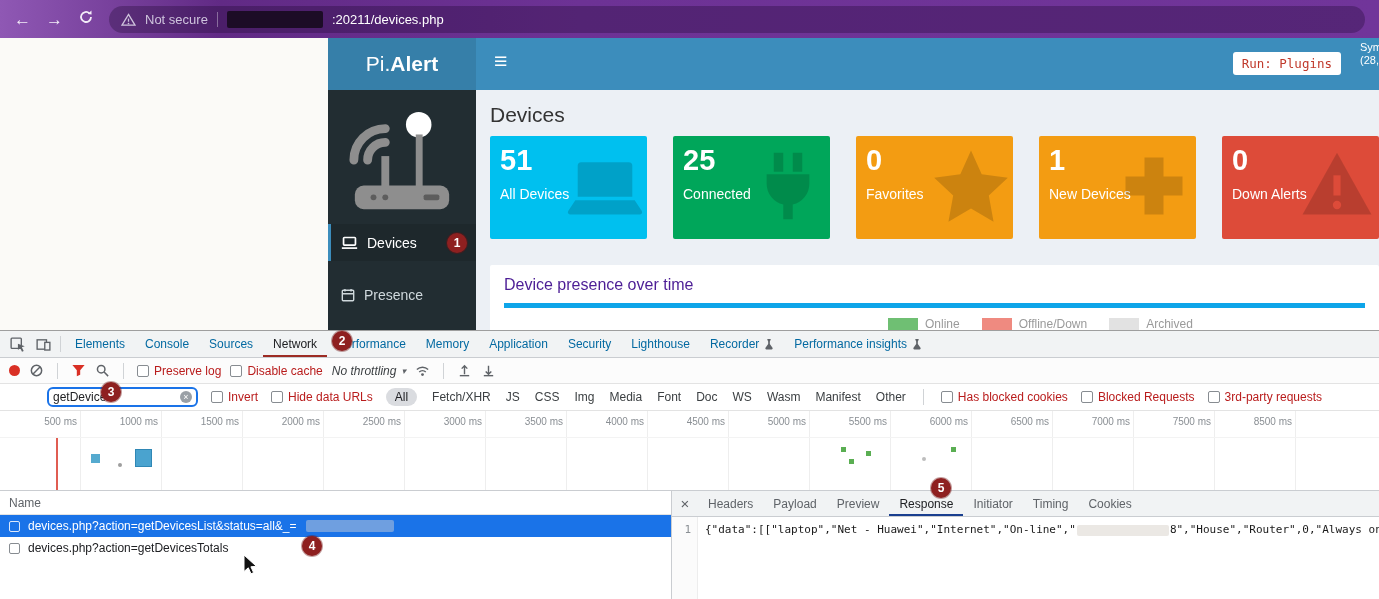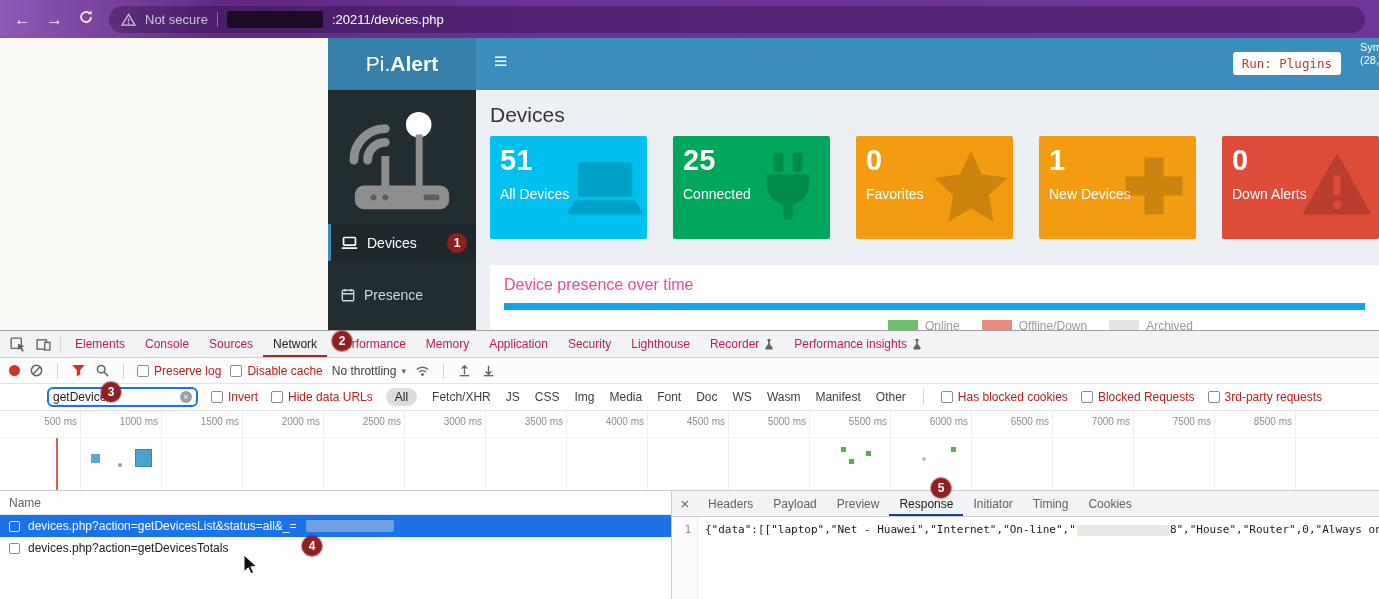--- a/index.html
+++ b/index.html
@@ -42,43 +42,43 @@
 .card{width:157px;height:103px;border-radius:2px;color:#fff;position:relative;padding:9px 10px;overflow:hidden;}
 .card-cyan{background:#00c0ef;}
 .card-green{background:#00a65a;}
 .card-orange{background:#f39c12;}
 .card-red{background:#dd4b39;}
 .card-num{font-size:29px;font-weight:700;line-height:1.1;}
 .card-lbl{font-size:14px;margin-top:9px;}
 .card-icon{position:absolute;right:4px;top:12px;width:76px;height:76px;fill:rgba(0,0,0,0.16);}
 .card-red .cut{fill:#dd4b39;}
 .panel{margin-top:26px;background:#fff;height:80px;padding:11px 14px;border-radius:2px;}
-.panel-title{font-size:16px;color:#ec4899;padding-bottom:9px;border-bottom:7px solid #0ea5e9;}
+.panel-title{font-size:16px;color:#4c1d95;padding-bottom:9px;border-bottom:5px solid #0ea5e9;}
 .legend{display:flex;gap:22px;margin-top:9px;margin-left:384px;align-items:center;}
 .legend-item{display:flex;align-items:center;gap:7px;}
 .sw{width:30px;height:13px;display:inline-block;}
 .sw-online{background:#6fbf73;}
 .sw-off{background:#ef8a80;}
 .sw-arch{background:#e2e2e2;}
 .legend-label{font-size:12px;color:#9a9a9a;}
 
 
 .devtools{position:absolute;left:0;top:330px;width:1379px;height:269px;background:#fff;color:#3c4043;font-size:12px;border-top:1px solid #9e9e9e;}
 .dt-tabs{height:27px;background:#f1f3f4;border-bottom:1px solid #cacdd1;display:flex;align-items:center;padding-left:4px;}
 .ticon{width:26px;height:26px;display:flex;align-items:center;justify-content:center;}
 .vdiv{width:1px;height:16px;background:#d0d3d6;margin:0 4px;flex:none;}
-.dt-tab{height:100%;display:flex;align-items:center;gap:5px;padding:0 10px;color:#be185d;white-space:nowrap;}
+.dt-tab{height:100%;display:flex;align-items:center;gap:5px;padding:0 10px;color:#0369a1;white-space:nowrap;}
 .dt-tab.sel{color:#202124;box-shadow:inset 0 -2px 0 #9c2b23;}
 .flask{width:10px;height:12px;fill:#5f6368;}
 .dt-toolbar{height:26px;display:flex;align-items:center;gap:9px;padding:0 9px;border-bottom:1px solid #e3e3e3;background:#fcfcfc;}
 .rec{width:11px;height:11px;border-radius:50%;background:#d93025;flex:none;}
 .ic{width:15px;height:15px;flex:none;}
 .cbl{display:flex;align-items:center;gap:5px;color:#b91c1c;white-space:nowrap;}
 .cb{width:12px;height:12px;border:1px solid #878c91;border-radius:2px;background:#fff;flex:none;}
-.throttle{display:flex;align-items:center;gap:5px;color:#3c4043;white-space:nowrap;}
+.throttle{display:flex;align-items:center;gap:5px;color:#3c4043;white-space:nowrap;font-style:italic;}
 .caret{font-size:9px;color:#5f6368;}
 .dt-filter{height:27px;display:flex;align-items:center;gap:13px;padding:0 9px;border-bottom:1px solid #e3e3e3;}
 .fin{width:151px;height:20px;border:2px solid #1a73e8;border-radius:6px;display:flex;align-items:center;justify-content:space-between;padding:0 4px;color:#202124;background:#fff;flex:none;margin-left:38px;}
 .cx{width:12px;height:12px;border-radius:50%;background:#9aa0a6;color:#fff;font-size:9px;line-height:12px;text-align:center;flex:none;}
 .ftypes{display:flex;align-items:center;gap:15px;white-space:nowrap;}
 .pill{background:#dadce0;border-radius:9px;padding:2px 9px;color:#202124;}
 .dt-timeline{height:80px;position:relative;border-bottom:1px solid #cacdd1;overflow:hidden;background:#fff;}
 .tl-cells{display:flex;height:100%;}
 .tl-cell{width:81px;flex:none;border-right:1px solid #eee;font-size:10px;color:#8a8f94;text-align:right;padding:5px 3px 0 0;}
 .tl-hline{position:absolute;left:0;right:0;top:26px;border-top:1px solid #f3f3f3;}

